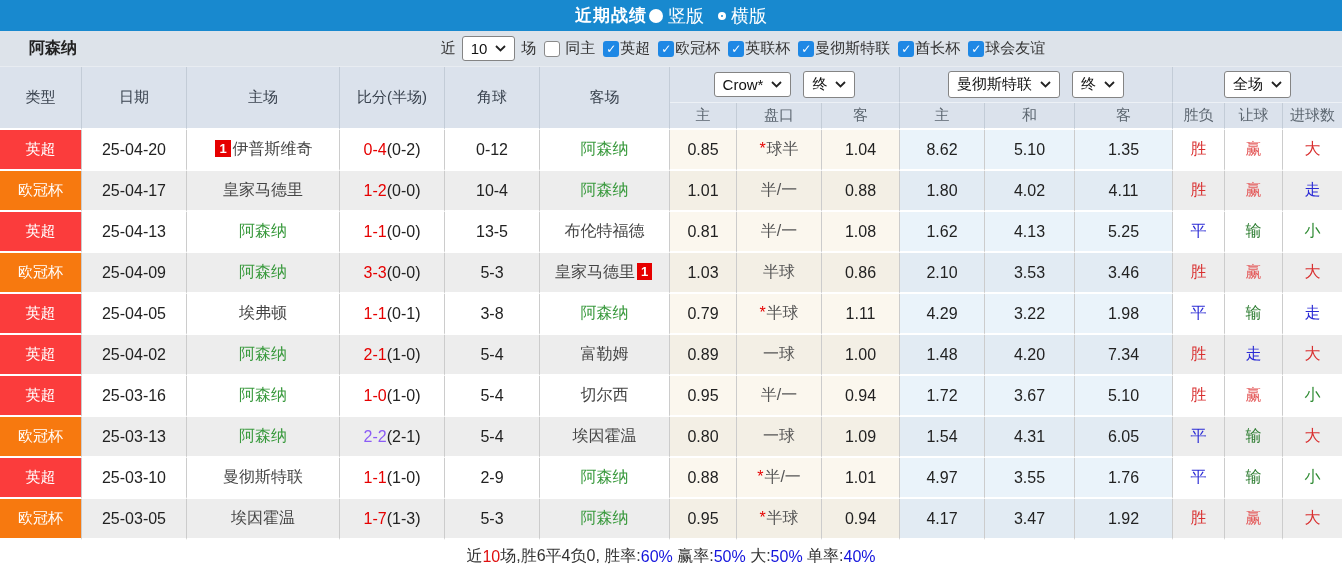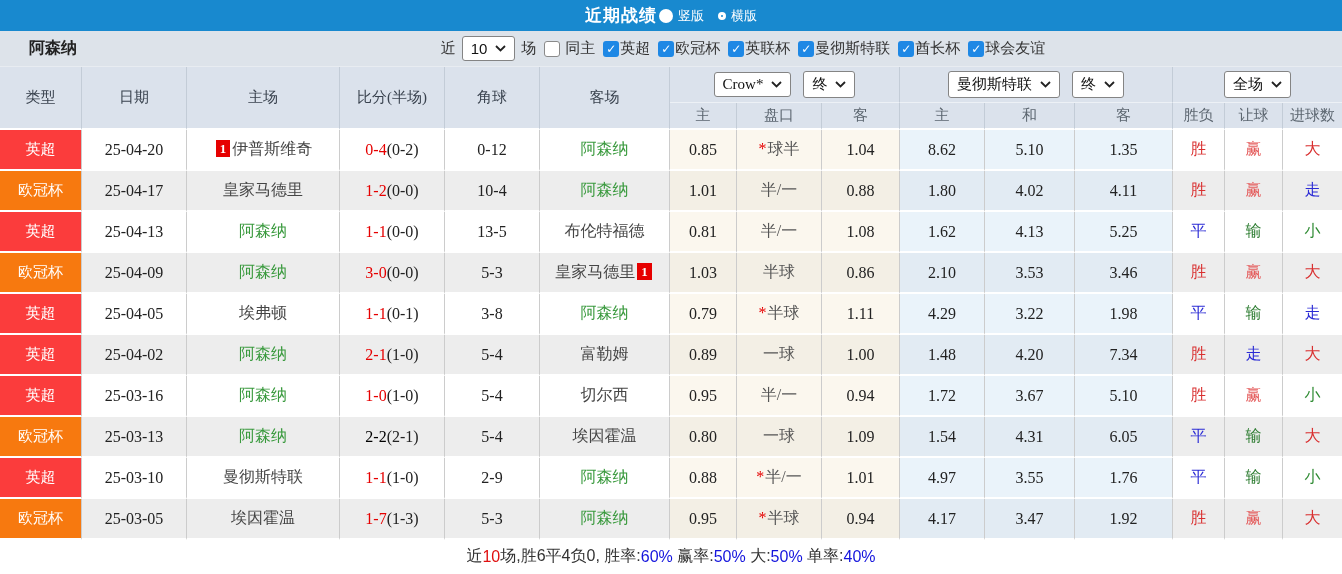--- a/index.html
+++ b/index.html
@@ -7,21 +7,21 @@
     font-family: "Liberation Sans", "DejaVu Sans", sans-serif; }
 
   
   .topbar { height: 31px; background: var(--topbar-bg, #1889cf);
     display: flex; align-items: center; justify-content: center; color: #fff; }
   .topbar .title { font-weight: bold; font-size: 17px; letter-spacing: 1px; }
   .radio-group { display: inline-flex; align-items: center; margin-left: 2px; }
   .radio { display: inline-block; border-radius: 50%; cursor: pointer; }
   .radio.sel { width: 14px; height: 14px; background: #fff; }
   .radio.unsel { width: 8px; height: 8px; border: 3px solid #fff; margin-left: 14px; }
-  .rlabel { font-size: 13px; margin-left: 5px; cursor: pointer; }
+  .rlabel { font-size: 18px; margin-left: 5px; cursor: pointer; }
 
   
   .filterbar { height: 36px; background: #dde3ea; position: relative;
     display: flex; align-items: center; border-bottom: 1px solid #e8ecf1; }
   .team { position: absolute; left: 29px; font-weight: bold; font-size: 16px; color: #222; }
   .filters { margin: 0 auto; transform: translateX(72px); display: flex; align-items: center;
     font-size: 15px; color: #333; }
   .selbox { display: inline-flex; align-items: center; gap: 8px; background: #fff;
     border: 1px solid #848484; border-radius: 3px; padding: 3px 8px;
     font-size: 15px; color: #111; cursor: pointer; white-space: nowrap; }
@@ -29,21 +29,21 @@
   .cb-list { display: inline-flex; align-items: center; }
   .cb-item { display: inline-flex; align-items: center; margin-left: 8px; cursor: pointer; }
   .cb-item .lbl { margin-left: 1px; }
   .checkbox { width: 16px; height: 16px; border-radius: 3px; display: inline-flex;
     align-items: center; justify-content: center; }
   .checkbox.checked { background: var(--checkbox-blue, #1e88e5); color: #fff;
     font-size: 12px; font-weight: bold; }
   .checkbox.unchecked { background: #fff; border: 1px solid #8a8a8a; margin-right: 4px; }
 
   
-  table { border-collapse: separate; border-spacing: 0; table-layout: fixed; width: 1342px; font-family: Liberation Serif, serif; }
+  table { border-collapse: separate; border-spacing: 0; table-layout: fixed; width: 1342px; }
   thead th { background: #dbe2ec; font-weight: normal; color: #39424e; font-size: 15px;
     border-right: 1px solid #c3ccd7; }
   .hrow1 th { height: 36px; }
   .hrow1 th.grp { border-bottom: 1px solid #edf1f6; }
   .hrow1 th[rowspan] { border-bottom: 2px solid #fff; }
   .hrow2 th { height: 27px; color: #5c6670; border-bottom: 2px solid #fff; }
   .grp-inner { display: flex; align-items: center; justify-content: center; gap: 12px; }
   tbody td { height: 41px; text-align: center; font-size: 16px; color: #222;
     border-right: 1px solid #ccc; border-bottom: 2px solid #fff; overflow: hidden;
     white-space: nowrap; }
@@ -259,21 +259,21 @@
         <td class="wo">4.13</td>
         <td class="wo">5.25</td>
         <td class="res" style="color: rgb(43, 43, 213);">平</td>
         <td class="res" style="color: rgb(46, 125, 50);">输</td>
         <td class="res" style="color: rgb(46, 139, 50);">小</td>
       </tr>
       <tr>
         <td class="league" style="background: rgb(247, 121, 15);">欧冠杯</td>
         <td class="date">25-04-09</td>
         <td class="teamcell"><span class="tname" style="color: rgb(58, 154, 62);">阿森纳</span></td>
-        <td class="score"><span class="ft" style="color: rgb(230, 0, 0);">3-0</span><span class="ht">(0-0)</span></td>
+        <td class="score"><span class="ft" style="color: rgb(230, 0, 0);">3-3</span><span class="ht">(0-0)</span></td>
         <td class="corner">5-3</td>
         <td class="teamcell"><span class="tname">皇家马德里</span><span class="redcard" style="background: rgb(230, 0, 0);">1</span></td>
         <td class="ah">1.03</td>
         <td class="ah line">半球</td>
         <td class="ah">0.86</td>
         <td class="wo">2.10</td>
         <td class="wo">3.53</td>
         <td class="wo">3.46</td>
         <td class="res" style="color: rgb(217, 48, 48);">胜</td>
         <td class="res" style="color: rgb(228, 91, 91);">赢</td>
@@ -327,21 +327,21 @@
         <td class="wo">3.67</td>
         <td class="wo">5.10</td>
         <td class="res" style="color: rgb(217, 48, 48);">胜</td>
         <td class="res" style="color: rgb(228, 91, 91);">赢</td>
         <td class="res" style="color: rgb(46, 139, 50);">小</td>
       </tr>
       <tr>
         <td class="league" style="background: rgb(247, 121, 15);">欧冠杯</td>
         <td class="date">25-03-13</td>
         <td class="teamcell"><span class="tname" style="color: rgb(58, 154, 62);">阿森纳</span></td>
-        <td class="score"><span class="ft" style="color: #000000;">2-2</span><span class="ht">(2-1)</span></td>
+        <td class="score"><span class="ft" style="color: #8b5cf6;">2-2</span><span class="ht">(2-1)</span></td>
         <td class="corner">5-4</td>
         <td class="teamcell"><span class="tname">埃因霍温</span></td>
         <td class="ah">0.80</td>
         <td class="ah line">一球</td>
         <td class="ah">1.09</td>
         <td class="wo">1.54</td>
         <td class="wo">4.31</td>
         <td class="wo">6.05</td>
         <td class="res" style="color: rgb(43, 43, 213);">平</td>
         <td class="res" style="color: rgb(46, 125, 50);">输</td>

